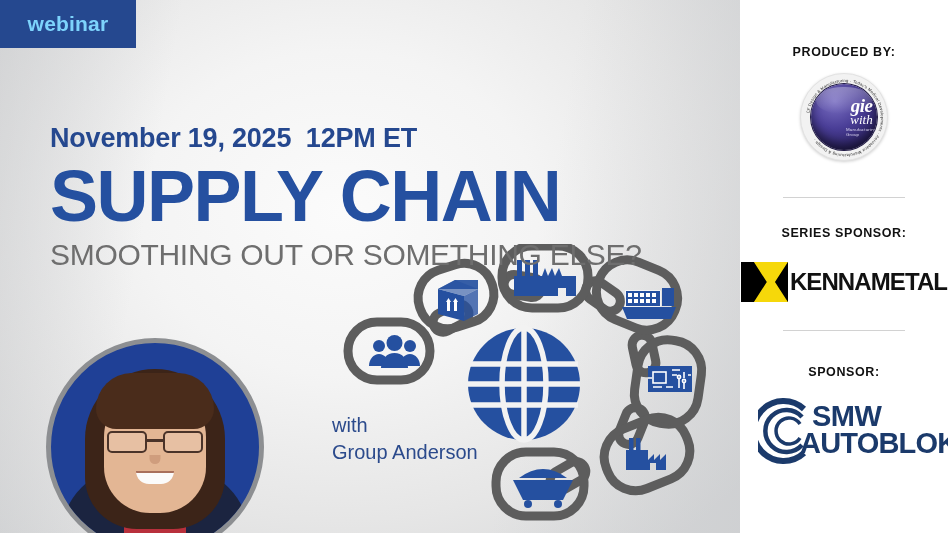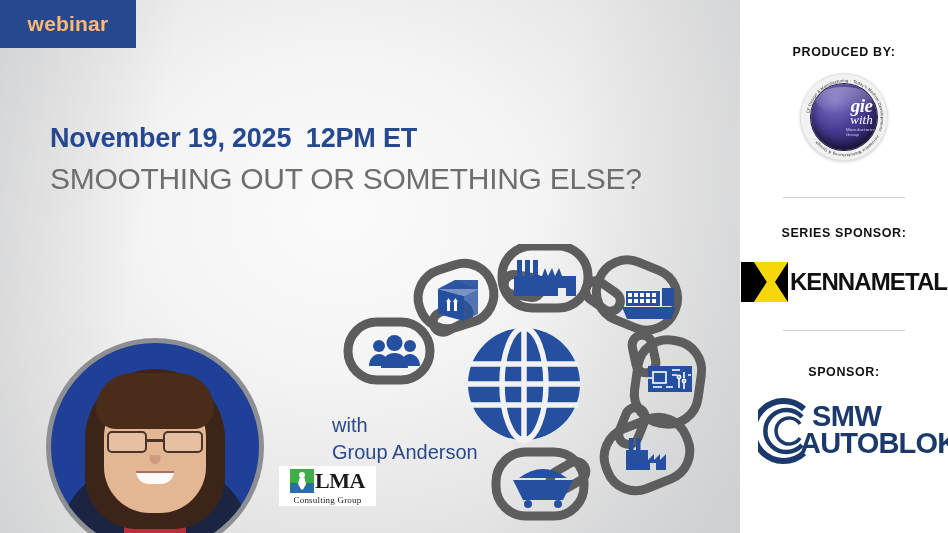--- a/index.html
+++ b/index.html
@@ -31,21 +31,21 @@
 
   
   #webinar-badge{
     position:absolute; left:0; top:0;
     width:136px; height:48px;
     background:#25488f;
     display:flex; align-items:center; justify-content:center;
     z-index:6;
   }
   #webinar-badge span{
-    color:#fdba74; font-size:21px; font-weight:700; letter-spacing:.2px;
+    color:#7dd3fc; font-size:21px; font-weight:700; letter-spacing:.2px;
   }
 
   
   #headline{ position:absolute; left:50px; top:88px; z-index:5; }
   #date-line{
     font-size:27px; font-weight:700; color:#25488f;
     letter-spacing:-.2px; white-space:pre;margin-top:35px;
   }
   #main-title{
     font-size:72px; font-weight:700; color:#2550a0;
@@ -256,20 +256,21 @@
 <div id="stage">
 
   <div id="left-panel">
 
     <div id="webinar-badge">
       <span>webinar</span>
     </div>
 
     <div id="headline">
       <div id="date-line">November 19, 2025  12PM ET</div>
+      <div id="main-title">SUPPLY CHAIN</div>
       <div id="sub-title">SMOOTHING OUT OR SOMETHING ELSE?</div>
     </div>
 
 
     <div id="portrait">
       <div class="p-shoulders"></div>
       <div class="p-shirt"></div>
       <div class="p-neck"></div>
       <div class="p-hair-back"></div>
       <div class="p-face"></div>
@@ -281,32 +282,20 @@
         <div class="p-lens r"></div>
       </div>
       <div class="p-smile"></div>
     </div>
 
     <div id="speaker">
       <div class="w">with</div>
       <div class="n">Group Anderson</div>
     </div>
 
-    <div id="lma-logo">
-      <div id="lma-row">
-        <div id="lma-mark">
-          <div class="g"></div>
-          <div class="b"></div>
-          <div class="fig"></div>
-          <div class="body"></div>
-        </div>
-        <div id="lma-text">LMA</div>
-      </div>
-      <div id="lma-sub">Consulting Group</div>
-    </div>
 
     <div id="chain-graphic">
       <svg viewBox="0 0 380 289" xmlns="http://www.w3.org/2000/svg">
         <defs>
           <style>
             .lk { fill:none; stroke:#5d5d5d; stroke-width:9; }
             .ic { fill:#2550a0; }
           </style>
         </defs>
 

